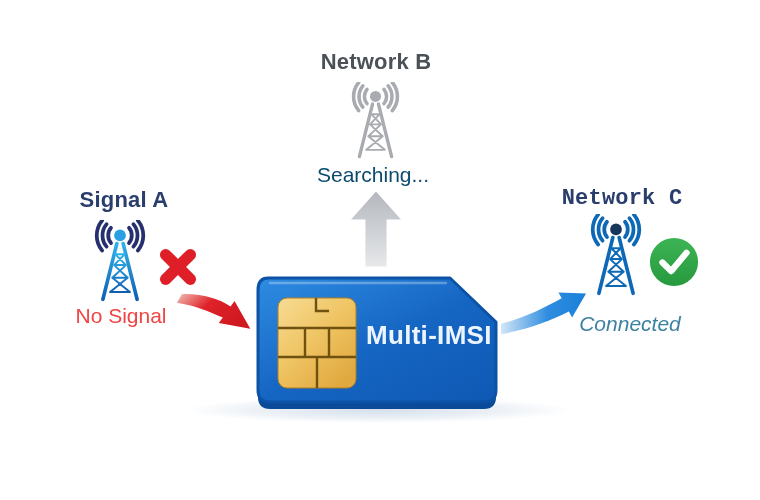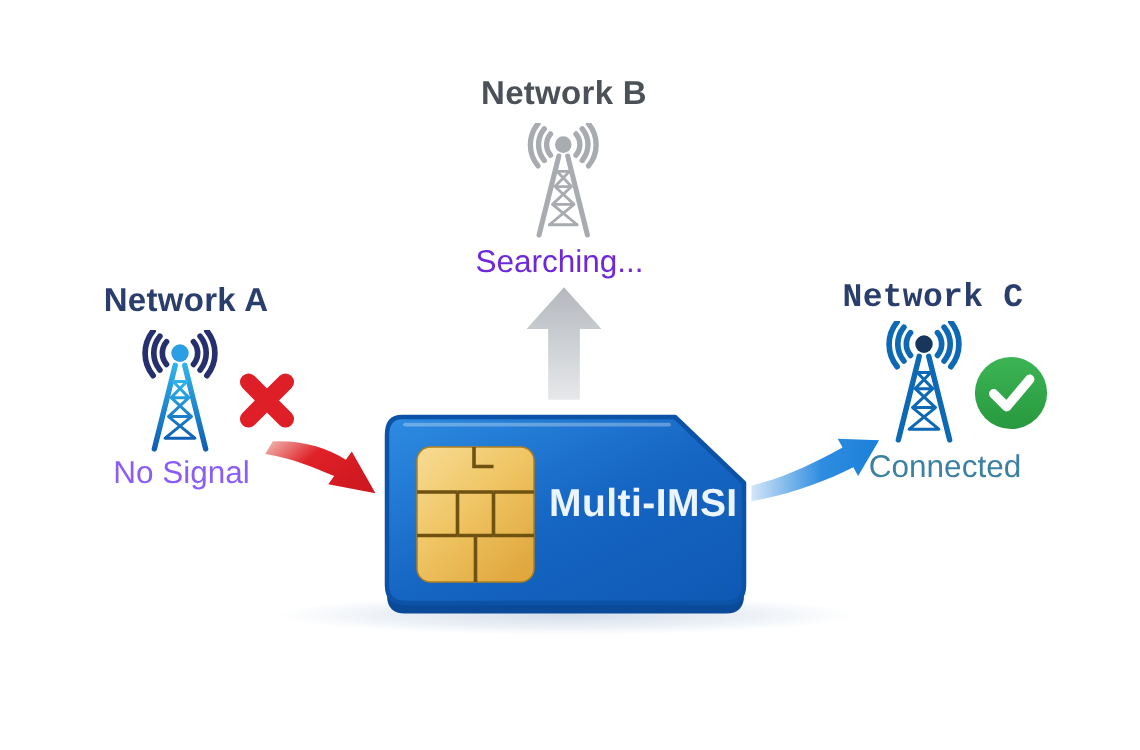--- a/index.html
+++ b/index.html
@@ -10,23 +10,23 @@
   }
   .abs{position:absolute;}
   .net-label{
     position:absolute;width:190px;text-align:center;
     font-size:22px;font-weight:700;color:#2a3e6e;letter-spacing:.2px;
   }
   .net-label.gray{color:#4c5158;}
   .net-status{
     position:absolute;width:190px;text-align:center;font-size:21px;
   }
-  .status-nosignal{color:#8b5cf6;}
-  .status-searching{color:#6d28d9;}
-  .status-connected{color:#3c80a2;}
+  .status-nosignal{color:#ef4444;}
+  .status-searching{color:#0c4a6e;}
+  .status-connected{color:#3c80a2;font-style:italic;margin-top:12px;}
   
   .tower-a .w{stroke:#27306f;} .tower-a .d{fill:#2b9ee4;} .tower-a .m path{stroke:url(#gA);}
   .tower-b .w{stroke:#a8abb0;} .tower-b .d{fill:#a8abb0;} .tower-b .m path{stroke:#a8abb0;}
   .tower-c .w{stroke:#0d68b6;} .tower-c .d{fill:#16365c;} .tower-c .m path{stroke:#0d68b6;}
   .sim-shadow{
     position:absolute;left:188px;top:397px;width:380px;height:26px;
     background:radial-gradient(ellipse at center, rgba(150,175,205,.40) 0%, rgba(150,175,205,.18) 45%, rgba(150,175,205,0) 72%);
     border-radius:50%;
   }
   .sim-text{
@@ -64,21 +64,21 @@
   <svg class="abs" style="left:351px;top:191px;" width="50" height="76" viewBox="0 0 52 78">
     <defs>
       <linearGradient id="gGray" x1="0" y1="0" x2="0" y2="1">
         <stop offset="0" stop-color="#b4b8be"></stop>
           <stop offset="1" stop-color="#e6e8ea"></stop>
       </linearGradient>
     </defs>
     <polygon points="26,0 52,29 37,29 37,78 15,78 15,29 0,29" fill="url(#gGray)"></polygon>
   </svg>
 
-  <div class="net-label" style="left:29px;top:187px;">Network A</div>
+  <div class="net-label" style="left:29px;top:187px;">Signal A</div>
 
   <svg class="abs tower-a" style="left:75px;top:220px;" width="90" height="83" viewBox="0 0 100 92">
     <defs>
       <linearGradient id="gA" x1="0" y1="0" x2="0" y2="1">
         <stop offset="0" stop-color="#2fb2ea"></stop>
           <stop offset="1" stop-color="#0f5fb4"></stop>
       </linearGradient>
     </defs>
     <g class="w" fill="none" stroke-linecap="round" stroke-width="4.2">
       <path d="M40 8.6 A13 13 0 0 0 40 25.4"></path>

